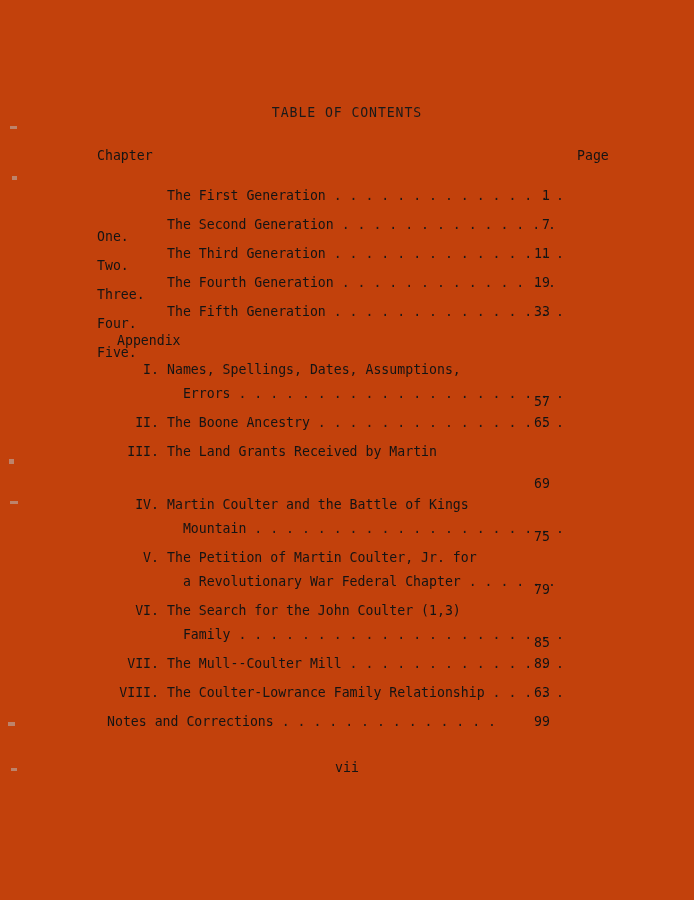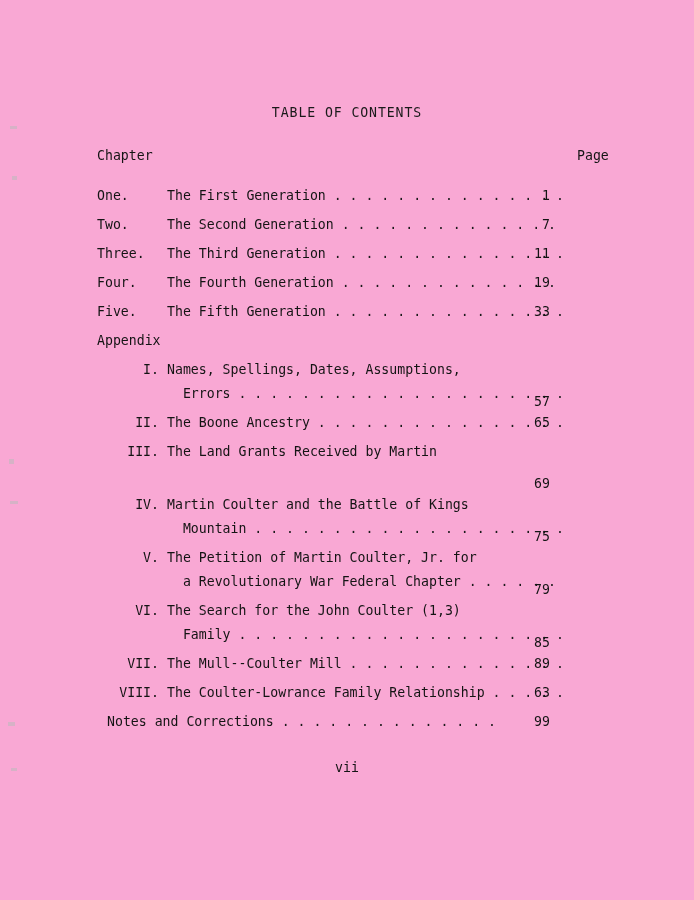--- a/index.html
+++ b/index.html
@@ -12,21 +12,21 @@
     height: 900px;
     position: relative;
     font-family: "DejaVu Sans Mono", "Liberation Mono", monospace;
     color: #141414;
     overflow: hidden;
   }
 
   .page {
     position: absolute;
     inset: 0;
-    background: #f9a8d4;
+    background: #c2410c;
   }
 
   
   .doc-title {
     position: absolute;
     top: 105px;
     left: 0;
     width: 694px;
     text-align: center;
     font-size: 13.2px;
@@ -52,30 +52,30 @@
     left: 97px;
     width: 500px;
     font-size: 13.2px;
   }
 
   .row {
     position: relative;
     height: 29px;
   }
   .row.wrapped { height: 53px; }
-  .row.plainhead { height: 29px; }
+  .row.plainhead { height: 29px; margin-left: 20px; }
 
   .num {
     position: absolute;
     left: 0;
     top: 0;
     width: 62px;
     white-space: pre;
   }
-  .num.left { text-align: left; }
+  .num.left { text-align: left; margin-top: 41px; }
   .num.right { text-align: right; }
 
   .title-cell {
     position: absolute;
     left: 70px;
     top: 0;
     right: 0;
   }
 
   .line1, .line2 {

